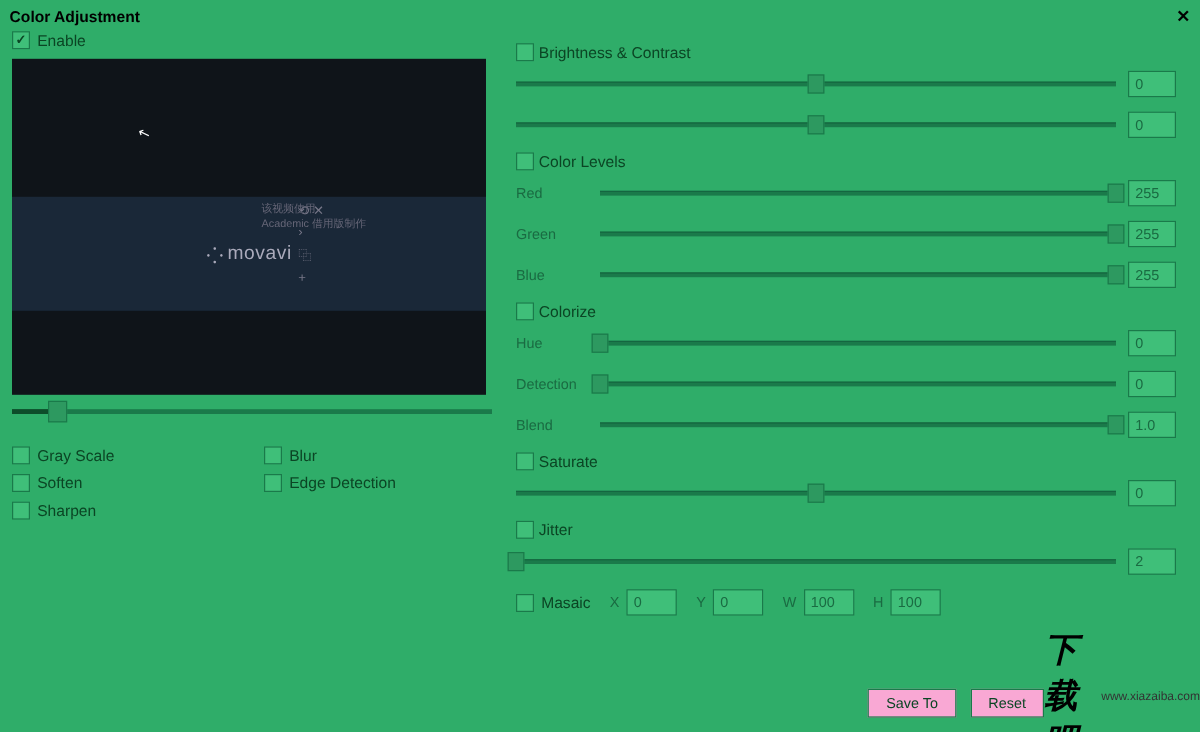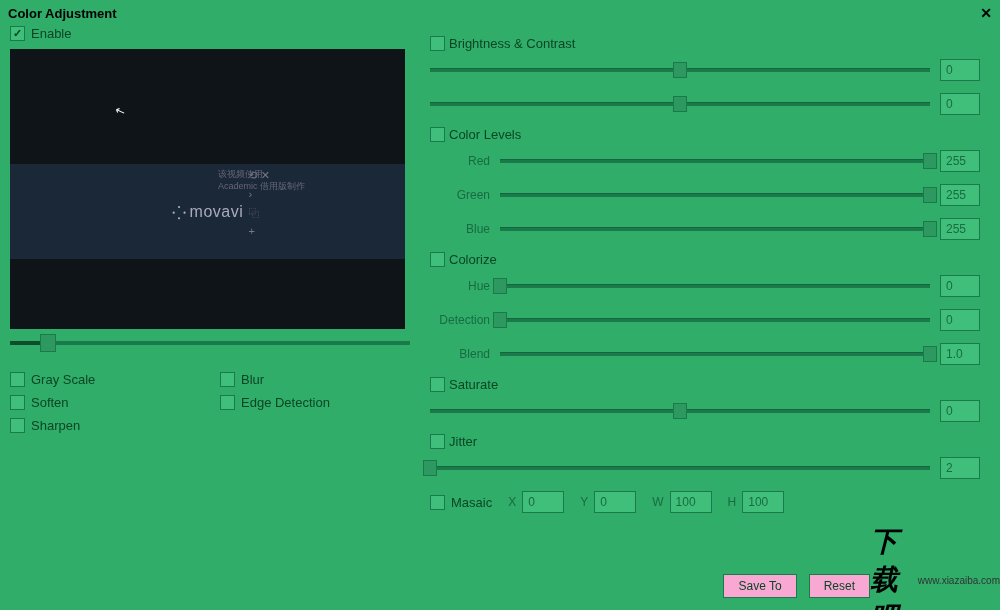--- a/index.html
+++ b/index.html
@@ -20,21 +20,21 @@
   .preview-icons { position: absolute; top: 120px; right: 135px; display: flex; flex-direction: column; gap: 6px; color: #778; font-size: 11px; }
   .preview-text { position: absolute; top: 120px; right: 100px; color: #667; font-size: 9px; line-height: 1.3; margin-left: 10px; }
   .preview-slider { margin-top: 5px; position: relative; height: 18px; }
   .preview-slider-track { position: absolute; top: 7px; left: 0; right: 0; height: 4px; background: #1a7a4a; }
   .preview-slider-fill { position: absolute; top: 7px; left: 0; width: 38px; height: 4px; background: #0d4d2a; }
   .preview-slider-thumb { position: absolute; top: 0; left: 30px; width: 16px; height: 18px; background: #2d9960; border: 1px solid #1a7a4a; }
   .left-checkboxes { display: flex; gap: 60px; margin-top: 20px; }
   .left-col { display: flex; flex-direction: column; gap: 0; }
   .section-header { display: flex; align-items: flex-start; gap: 4px; font-size: 13px; color: #0b4524; margin-top: 10px; margin-bottom: 8px; }
   .slider-row { display: flex; align-items: center; gap: 10px; margin-bottom: 12px; }
-  .slider-label { width: 60px; text-align: right; font-size: 12px; color: #1a6b42; }
+  .slider-label { width: 60px; text-align: left; font-size: 12px; color: #1a6b42; }
   .slider-container { flex: 1; position: relative; height: 16px; cursor: pointer; }
   .slider-track { position: absolute; top: 6px; left: 0; right: 0; height: 4px; background: #1a7a4a; border-top: 1px solid #146640; }
   .slider-thumb { position: absolute; top: 0; width: 14px; height: 16px; background: #2d9960; border: 1px solid #1a7a4a; transform: translateX(-50%); }
   .value-box { width: 40px; height: 22px; border: 1px solid #1a7a4a; background: #3fbf79; display: flex; align-items: center; padding-left: 5px; font-size: 12px; color: #1a6b42; }
   .mosaic-row { display: flex; align-items: center; gap: 6px; margin-top: 10px; margin-bottom: 8px; }
   .coord-label { font-size: 12px; color: #1a6b42; margin-left: 10px; }
   .coord-box { width: 42px; height: 22px; border: 1px solid #1a7a4a; background: #3fbf79; padding-left: 5px; font-size: 12px; color: #1a6b42; display: flex; align-items: center; }
   .button-row { position: absolute; bottom: 12px; right: 130px; display: flex; gap: 12px; }
   .btn { padding: 4px 14px; border: 1px solid #1a7a4a; background: #f9a8d4; font-size: 12px; color: #0b4524; cursor: pointer; }
   .watermark { position: absolute; right: 0; bottom: 0; width: 130px; height: 60px; display: flex; flex-direction: row; align-items: center; justify-content: center; }

